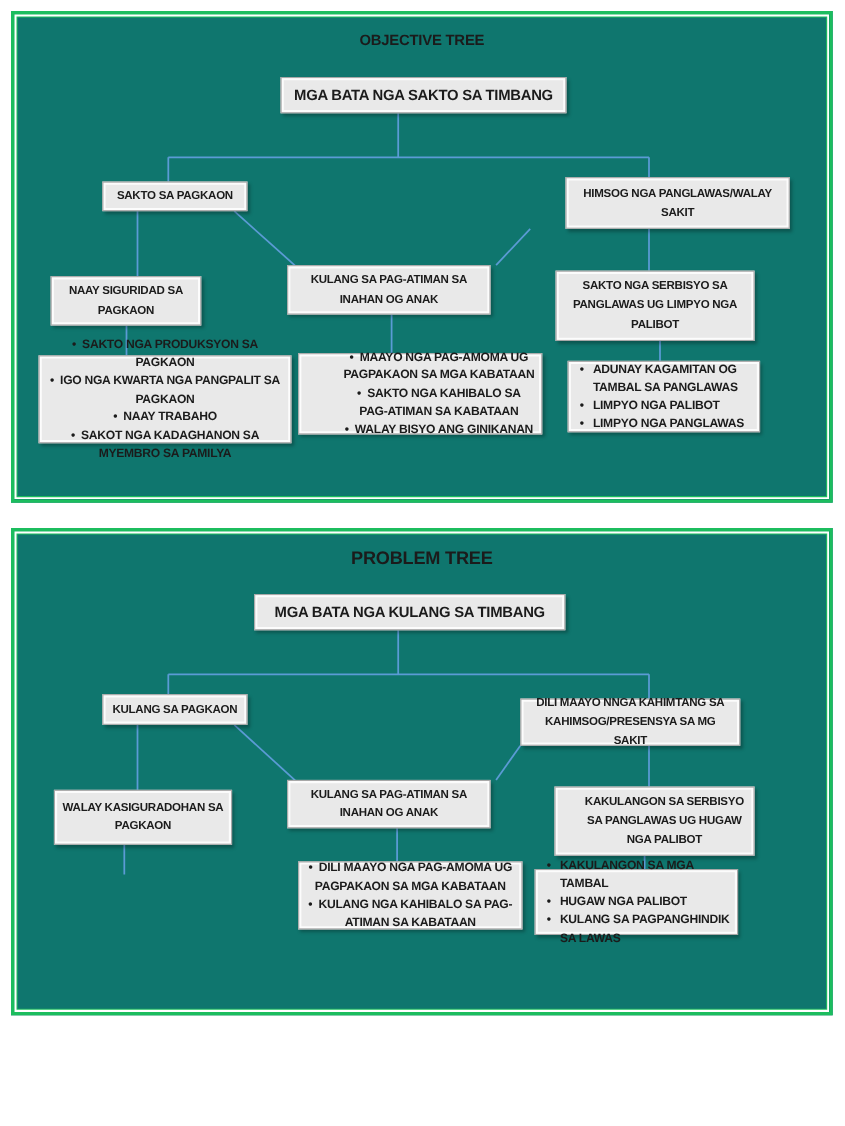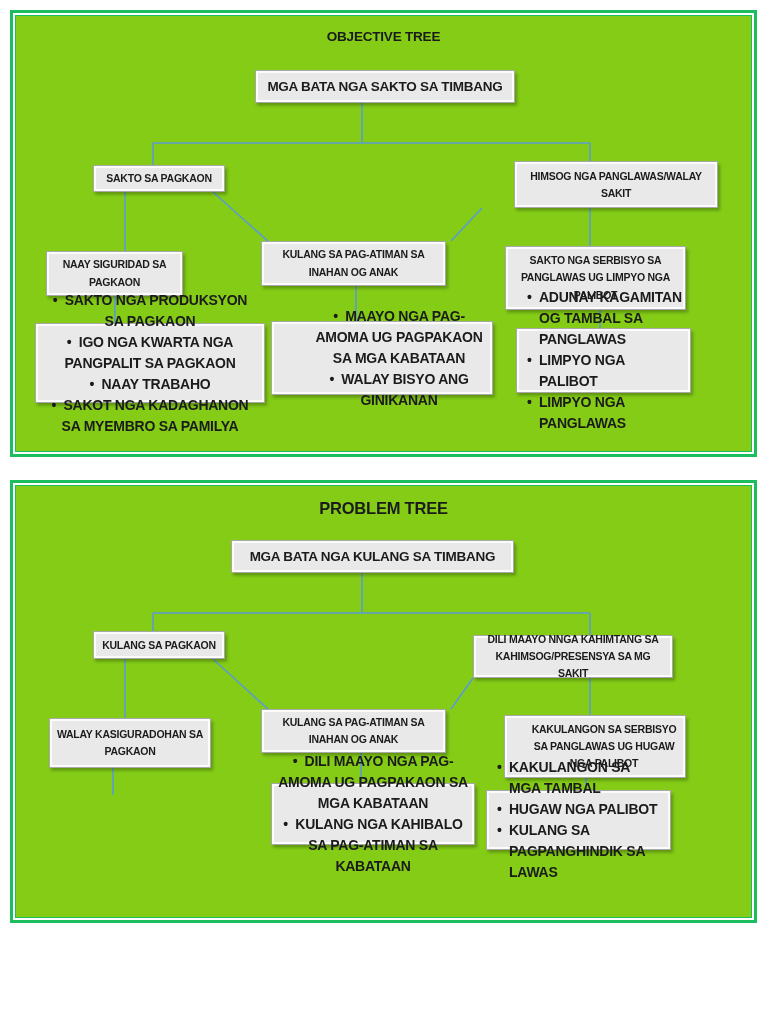--- a/index.html
+++ b/index.html
@@ -11,21 +11,21 @@
   }
   *{box-sizing:border-box;margin:0;padding:0;}
   html,body{width:768px;height:1024px;background:#ffffff;
     font-family:"Liberation Sans",sans-serif;}
   .page{position:relative;width:768px;height:1024px;background:#fff;overflow:hidden;}
 
   .frame{
     position:absolute;
     border:3px solid var(--frame_border);
     box-shadow: inset 0 0 0 2px #ffffff, inset 0 0 0 3px var(--frame_border);
-    background:#84cc16;
+    background:#0f766e;
   }
   .frame-objective{left:10px;top:10px;width:747px;height:447px;}
   .frame-problem{left:10px;top:480px;width:747px;height:443px;}
 
   .tree-title{
     position:absolute;left:0;top:16px;width:100%;
     text-align:center;font-weight:bold;color:var(--text);
     letter-spacing:-0.2px;
   }
   .frame-objective .tree-title{font-size:13.5px;}
@@ -44,21 +44,21 @@
     display:flex;align-items:center;justify-content:center;
     text-align:center;
     letter-spacing:-0.25px;
     padding:2px 6px;
   }
   .node.root{font-size:13.5px;}
   .node.branch{font-size:10.5px;line-height:1.6;}
   .node.mid{font-size:10.5px;line-height:1.65;}
 
   .node.leaf{
-    font-size:14px;line-height:1.5;
+    font-size:11px;line-height:1.5;
     align-items:center;justify-content:center;
     padding:4px 6px;
   }
   .node.leaf ul{list-style:none;width:100%;}
   .leaf.centered li{text-align:center;}
   .leaf.centered li::before{content:"\2022\00a0\00a0";}
   .leaf.lefted li{text-align:left;position:relative;padding-left:16px;}
   .leaf.lefted li::before{content:"\2022";position:absolute;left:4px;}
 </style>
 </head>
@@ -100,20 +100,21 @@
         <li>SAKTO NGA PRODUKSYON SA PAGKAON</li>
         <li>IGO NGA KWARTA NGA PANGPALIT SA PAGKAON</li>
         <li>NAAY TRABAHO</li>
         <li>SAKOT NGA KADAGHANON SA MYEMBRO SA PAMILYA</li>
       </ul>
     </div>
 
     <div class="node leaf centered" style="left:258px;top:308px;width:222px;height:74px;padding-left:40px;">
       <ul>
         <li>MAAYO NGA PAG-AMOMA UG PAGPAKAON SA MGA KABATAAN</li>
+        <li>SAKTO NGA KAHIBALO SA PAG-ATIMAN SA KABATAAN</li>
         <li>WALAY BISYO ANG GINIKANAN</li>
       </ul>
     </div>
 
     <div class="node leaf lefted" style="left:503px;top:315px;width:175px;height:65px;">
       <ul>
         <li>ADUNAY KAGAMITAN OG TAMBAL SA PANGLAWAS</li>
         <li>LIMPYO NGA PALIBOT</li>
         <li>LIMPYO NGA PANGLAWAS</li>
       </ul>

